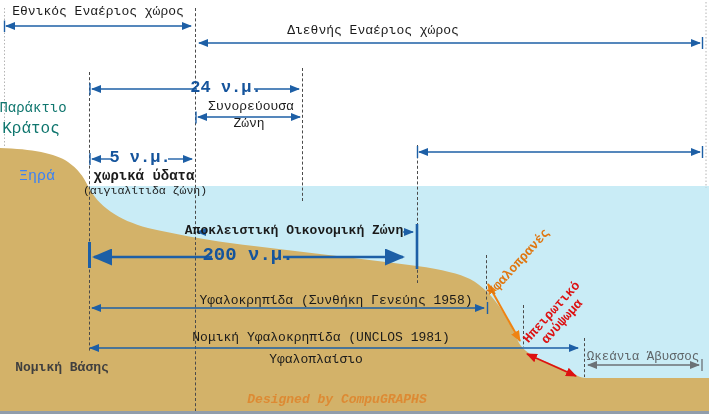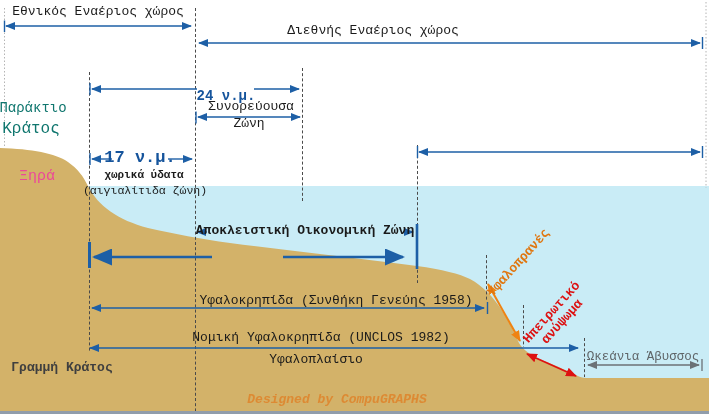--- a/index.html
+++ b/index.html
@@ -10,31 +10,31 @@
     -webkit-font-smoothing:antialiased;
   }
   .stage svg{position:absolute;left:0;top:0;}
   .lbl{position:absolute;white-space:nowrap;color:#1a1a1a;font-size:13px;line-height:1.1;
        transform:translateX(-50%);}
   .gray{color:#0f766e;}
   .blue{color:#15549c;font-weight:bold;}
   .sm{font-size:11.5px;}
   .lbl-natl{left:98px;top:5px;}
   .lbl-intl{left:373px;top:24px;}
-  .lbl-nm24{left:226px;top:89px;font-size:14px;}
+  .lbl-nm24{left:226px;top:79px;font-size:17px;}
   .lbl-contig1{left:251px;top:100px;}
   .lbl-contig2{left:249px;top:117px;}
   .lbl-coast1{left:33px;top:101px;font-size:14px;}
   .lbl-coast2{left:31px;top:121px;font-size:16px;}
   .lbl-nm12{left:140px;top:149px;font-size:17px;}
-  .lbl-terr{left:144px;top:169px;font-weight:600;font-size:11px;}
+  .lbl-terr{left:144px;top:169px;font-weight:600;font-size:14px;}
   .lbl-aigi{left:145px;top:185px;text-align:center;}
-  .lbl-xira{left:37px;top:169px;font-size:15px;color:#ec4899;}
+  .lbl-xira{left:37px;top:169px;font-size:15px;color:#3b82f6;}
   .lbl-opensea{left:517px;top:131px;}
-  .lbl-eez{left:305px;top:224px;font-weight:bold;}
+  .lbl-eez{left:294px;top:224px;font-weight:bold;}
   .lbl-nm200{left:248px;top:245px;font-size:19px;}
   .lbl-geneva{left:336px;top:294px;}
   .lbl-unclos{left:321px;top:331px;}
   .lbl-margin{left:316px;top:353px;}
   .lbl-baseline{left:62px;top:361px;font-weight:600;color:#3f3f3f;}
   .lbl-abyss{left:643px;top:351px;font-size:12.5px;color:#5f6568;}
   .lbl-slope{left:519px;top:263px;transform:translate(-50%,-50%) rotate(-48deg);
              color:#e0760f;font-weight:bold;}
   .lbl-rise{left:557px;top:317px;transform:translate(-50%,-50%) rotate(-48deg);
             color:#dd1111;font-weight:bold;text-align:center;line-height:1.05;}
@@ -152,29 +152,30 @@
     <rect x="0" y="411" width="709" height="3" fill="#919dab"></rect>
   </svg>
 
   <div class="lbl lbl-natl">Εθνικός Εναέριος χώρος</div>
   <div class="lbl lbl-intl">Διεθνής Εναέριος χώρος</div>
   <div class="lbl lbl-coast1 gray">Παράκτιο</div>
   <div class="lbl lbl-coast2 gray">Κράτος</div>
   <div class="lbl lbl-nm24 blue">24 ν.μ.</div>
   <div class="lbl lbl-contig1">Συνορεύουσα</div>
   <div class="lbl lbl-contig2">Ζώνη</div>
-  <div class="lbl lbl-nm12 blue">17 ν.μ.</div>
+  <div class="lbl lbl-nm12 blue">5 ν.μ.</div>
   <div class="lbl lbl-terr">χωρικά ύδατα</div>
   <div class="lbl lbl-aigi sm">(αιγιαλίτιδα ζώνη)</div>
   <div class="lbl lbl-xira">Ξηρά</div>
   <div class="lbl lbl-eez">Αποκλειστική Οικονομική Ζώνη</div>
+  <div class="lbl lbl-nm200 blue">200 ν.μ.</div>
   <div class="lbl lbl-geneva">Υφαλοκρηπίδα (Συνθήκη Γενεύης 1958)</div>
-  <div class="lbl lbl-unclos">Νομική Υφαλοκρηπίδα (UNCLOS 1982)</div>
+  <div class="lbl lbl-unclos">Νομική Υφαλοκρηπίδα (UNCLOS 1981)</div>
   <div class="lbl lbl-margin">Υφαλοπλαίσιο</div>
-  <div class="lbl lbl-baseline">Γραμμή Κράτος</div>
+  <div class="lbl lbl-baseline">Νομική Βάσης</div>
   <div class="lbl lbl-slope">Υφαλοπρανές</div>
   <div class="lbl lbl-rise">
     <div>Ηπειρωτικό</div>
     <div>ανύψωμα</div>
   </div>
   <div class="lbl lbl-abyss">Ωκεάνια Άβυσσος</div>
   <div class="lbl lbl-credit">Designed by CompuGRAPHS</div>
 </div>
 
 </body></html>

